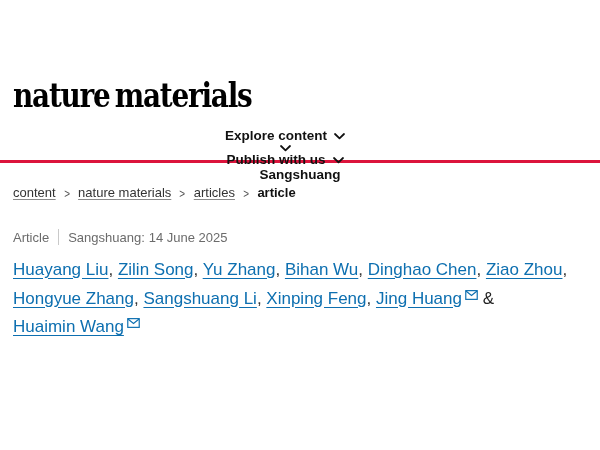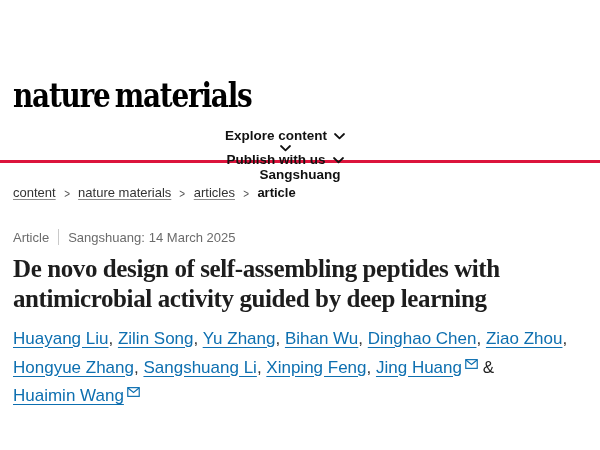--- a/index.html
+++ b/index.html
@@ -192,27 +192,23 @@
       <a class="crumb-link">articles</a>
       <span class="crumb-sep">&gt;</span>
       <span class="crumb-current">article</span>
     </nav>
 
     <div class="meta-row">
       <span>Article</span>
       <span class="meta-divider"></span>
       <span>Sangshuang:</span>
       <span style="width:4px"></span>
-      <span>14 March 2025</span>
+      <span>14 June 2025</span>
     </div>
 
-    <h1 class="title" style="margin:9px 0 0 0;">
-      <div>De novo design of self-assembling peptides with</div>
-      <div>antimicrobial activity guided by deep learning</div>
-    </h1>
 
     <div class="authors"><a class="author-link">Huayang Liu</a><span class="author-sep">, </span><a class="author-link">Zilin Song</a><span class="author-sep">, </span><a class="author-link">Yu Zhang</a><span class="author-sep">, </span><a class="author-link">Bihan Wu</a><span class="author-sep">, </span><a class="author-link">Dinghao Chen</a><span class="author-sep">, </span><a class="author-link">Ziao Zhou</a><span class="author-sep">, </span><a class="author-link">Hongyue Zhang</a><span class="author-sep">, </span><a class="author-link">Sangshuang Li</a><span class="author-sep">, </span><a class="author-link">Xinping Feng</a><span class="author-sep">, </span><a class="author-link">Jing Huang</a><span class="email-icon"><svg width="13" height="10" viewBox="0 0 14 11">
             <rect x="0.7" y="0.7" width="12.6" height="9.6" fill="none" stroke="currentColor" stroke-width="1.3"></rect>
             <path d="M0.9 1.1 L7 6.1 L13.1 1.1" fill="none" stroke="currentColor" stroke-width="1.3"></path>
           </svg></span><span class="author-amp"> &amp; </span><a class="author-link">Huaimin Wang</a><span class="email-icon"><svg width="13" height="10" viewBox="0 0 14 11">
             <rect x="0.7" y="0.7" width="12.6" height="9.6" fill="none" stroke="currentColor" stroke-width="1.3"></rect>
             <path d="M0.9 1.1 L7 6.1 L13.1 1.1" fill="none" stroke="currentColor" stroke-width="1.3"></path>
           </svg></span></div>
   </div>
 </div>

